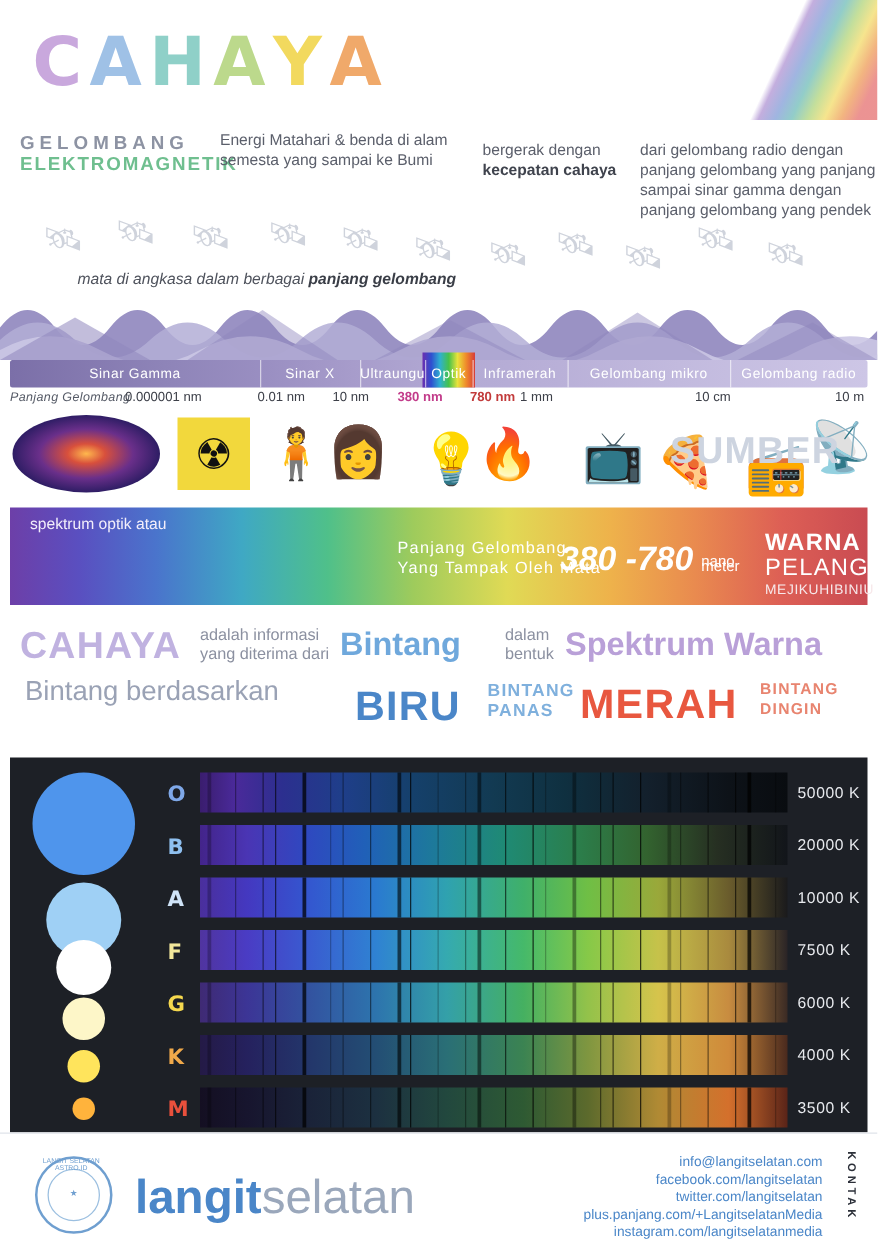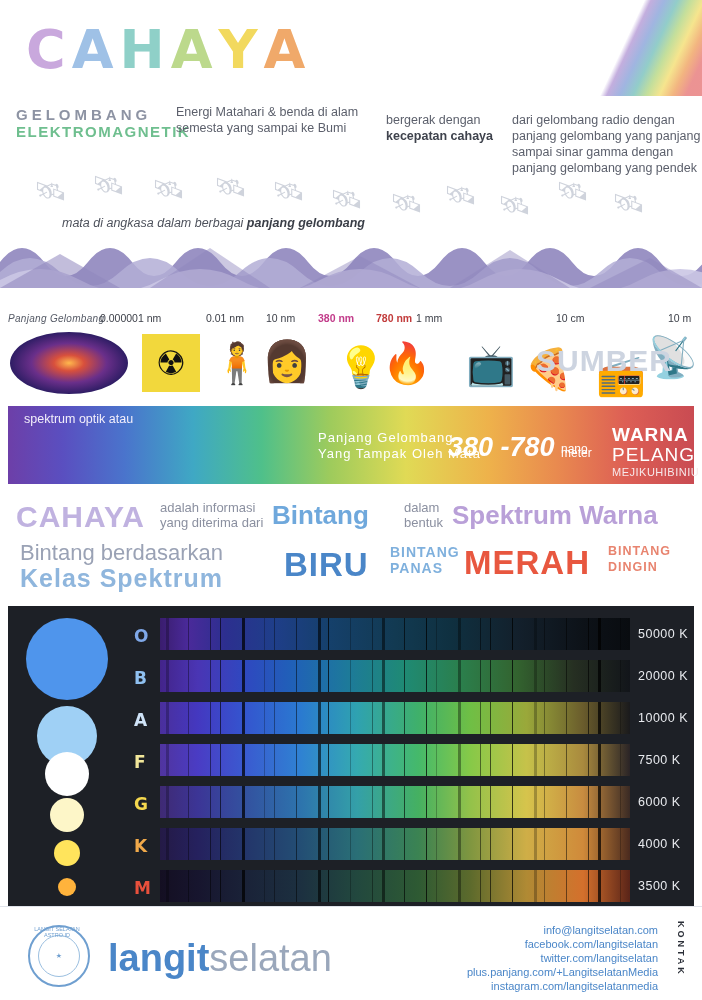--- a/index.html
+++ b/index.html
@@ -183,20 +183,36 @@
       <path d="M0 44 Q30 16 60 44 T120 44 T180 44 T240 44 T300 44 T360 44 T420 44 T480 44 T540 44 T600 44 T660 44 T720 44 L720 60 L0 60 Z" fill="#b3aed6" opacity="0.85"></path>
       <path d="M0 52 Q40 30 80 52 T160 52 T240 52 T320 52 T400 52 T480 52 T560 52 T640 52 T720 52 L720 60 L0 60 Z" fill="#cbc7e4" opacity="0.9"></path>
       <path d="M0 60 L60 26 L120 60 Z" fill="#8f86bd" opacity=".55"></path>
       <path d="M150 60 L210 20 L270 60 Z" fill="#8f86bd" opacity=".45"></path>
       <path d="M300 60 L360 28 L420 60 Z" fill="#8f86bd" opacity=".45"></path>
       <path d="M450 60 L510 22 L570 60 Z" fill="#8f86bd" opacity=".45"></path>
       <path d="M590 60 L650 30 L702 60 Z" fill="#8f86bd" opacity=".45"></path>
     </svg>
   </div>
 
+  <div class="specbar" id="specbar">
+    <div class="optik-rb"></div>
+  <div class="seg" style="left: 0px; width: 200px;">Sinar Gamma</div>
+      <div class="seg" style="left: 200px; width: 80px;">Sinar X</div>
+      <div class="divider" style="left: 200px;"></div>
+      <div class="seg" style="left: 280px; width: 52px;">Ultraungu</div>
+      <div class="divider" style="left: 280px;"></div>
+      <div class="seg" style="left: 332px; width: 38px;">Optik</div>
+      <div class="divider" style="left: 332px;"></div>
+      <div class="seg" style="left: 370px; width: 76px;">Inframerah</div>
+      <div class="divider" style="left: 370px;"></div>
+      <div class="seg" style="left: 446px; width: 130px;">Gelombang mikro</div>
+      <div class="divider" style="left: 446px;"></div>
+      <div class="seg" style="left: 576px; width: 110px;">Gelombang radio</div>
+      <div class="divider" style="left: 576px;"></div>
+    </div>
 
   <div class="wlrow" id="wlrow">
     <div class="pg">Panjang Gelombang</div>
   <div class="lbl" style="left: 92px;">0.000001 nm</div>
       <div class="lbl" style="left: 198px;">0.01 nm</div>
       <div class="lbl" style="left: 258px;">10 nm</div>
       <div class="lbl wl-380" style="left: 310px;">380 nm</div>
       <div class="lbl wl-780" style="left: 368px;">780 nm</div>
       <div class="lbl" style="left: 408px;">1 mm</div>
       <div class="lbl" style="left: 548px;">10 cm</div>
@@ -231,21 +247,20 @@
 
   <div class="tag">
     <div class="e cahaya2">CAHAYA</div>
     <div class="e adalah1">adalah informasi</div>
     <div class="e adalah2">yang diterima dari</div>
     <div class="e bintang1">Bintang</div>
     <div class="e dalam1">dalam</div>
     <div class="e dalam2">bentuk</div>
     <div class="e bintangb">Bintang berdasarkan</div>
     <div class="e spekwarna">Spektrum Warna</div>
-    <div class="e kelas">Kelas Spektrum</div>
     <div class="e biru">BIRU</div>
     <div class="e bpanas1">BINTANG</div>
     <div class="e bpanas2">PANAS</div>
     <div class="e merah">MERAH</div>
     <div class="e bdingin1">BINTANG</div>
     <div class="e bdingin2">DINGIN</div>
   </div>
 
   <div class="dark" id="darkpanel">
       <div class="star" style="width: 82px; height: 82px; left: 18px; top: 12px; background: rgb(79, 149, 236);"></div>

